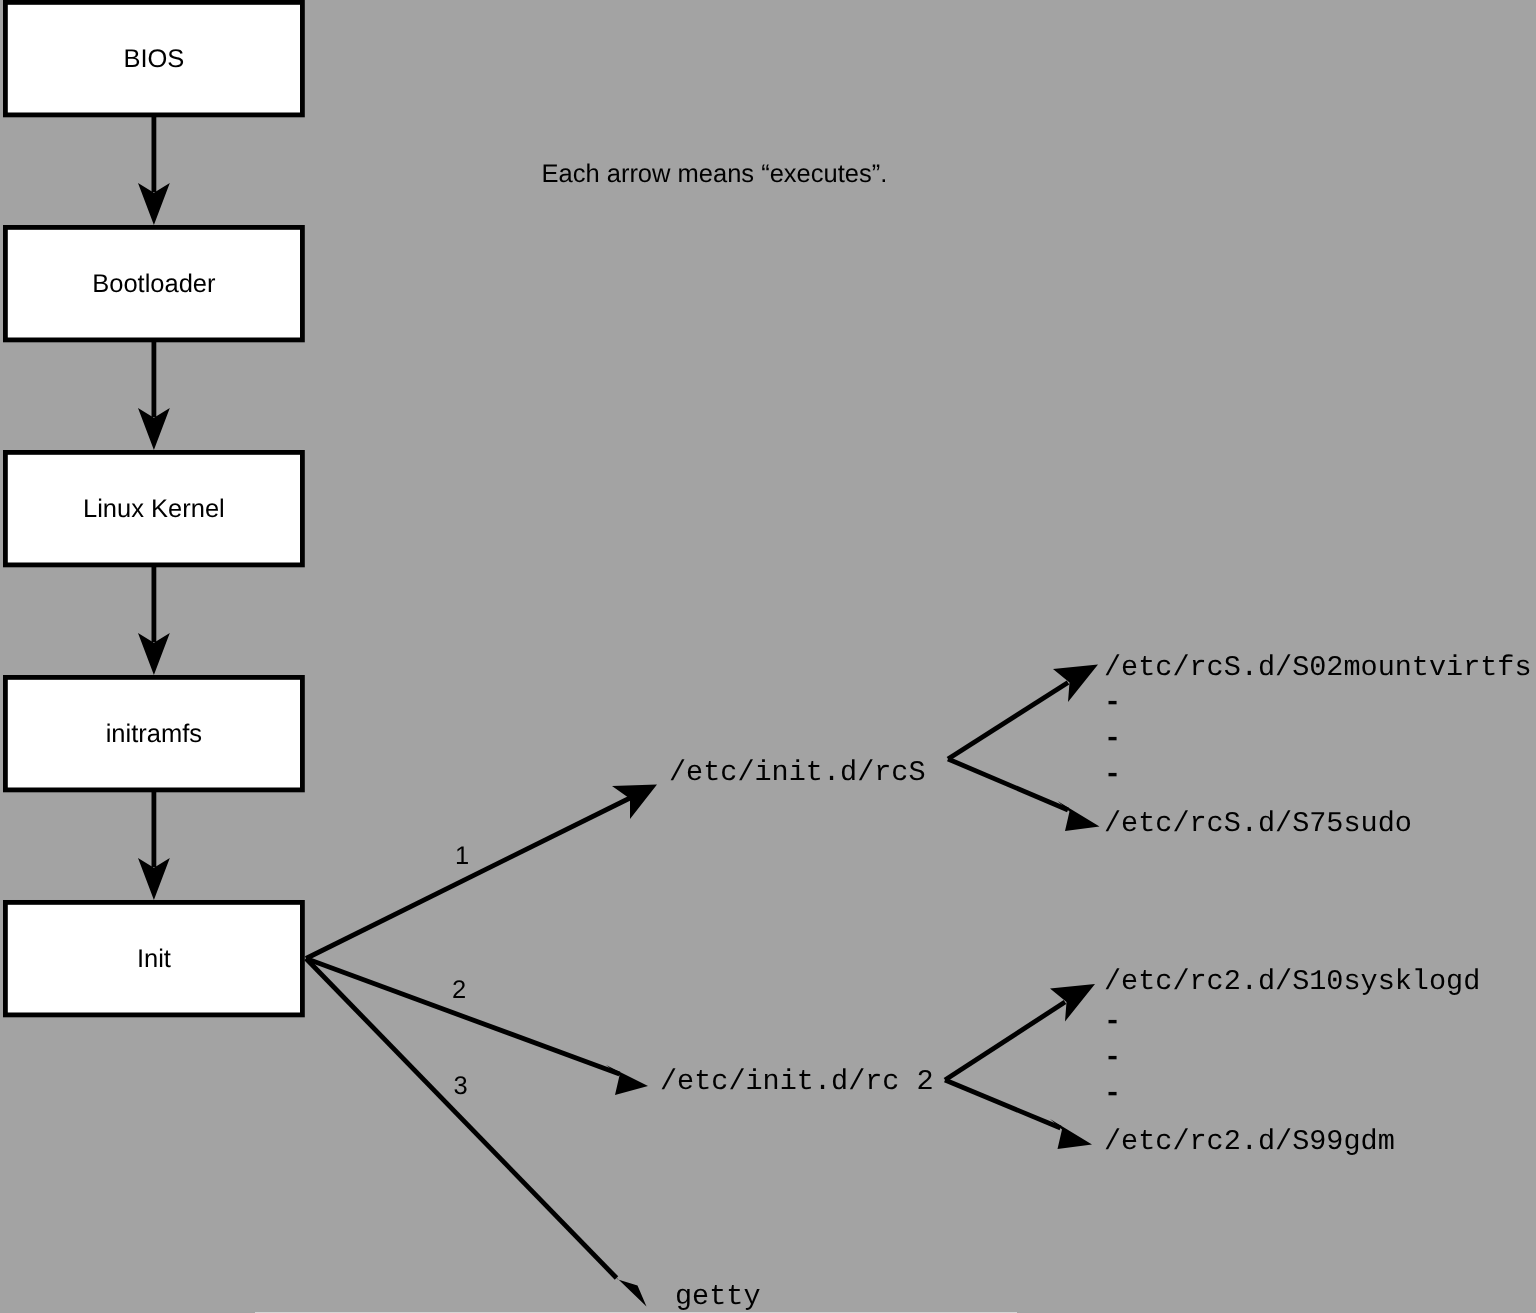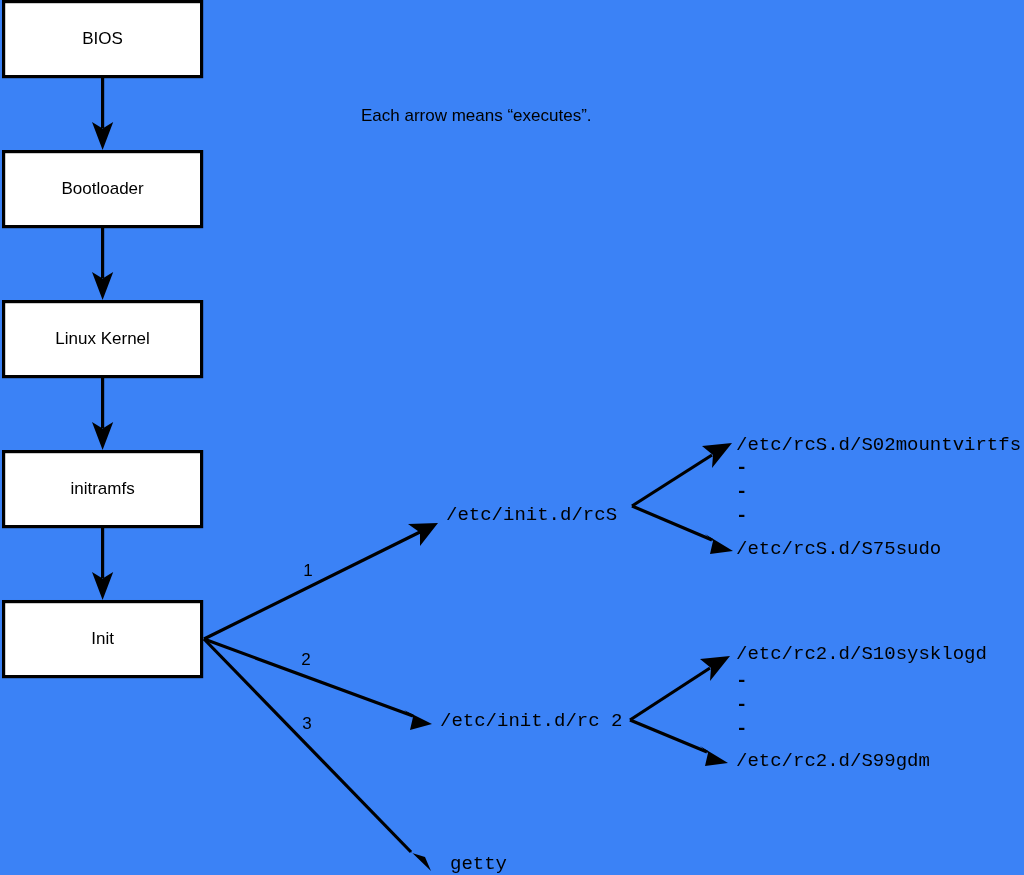--- a/index.html
+++ b/index.html
@@ -7,21 +7,21 @@
     padding: 0;
     background: #ffffff;
   }
   body {
     font-family: "Liberation Sans", sans-serif;
   }
   #canvas {
     position: relative;
     width: 1024px;
     height: 875px;
-    background: #3b82f6;
+    background: #a3a3a3;
     overflow: hidden;
   }
   #diagram-svg {
     position: absolute;
     left: 0;
     top: 0;
     width: 1024px;
     height: 875px;
   }
   .box-label {

